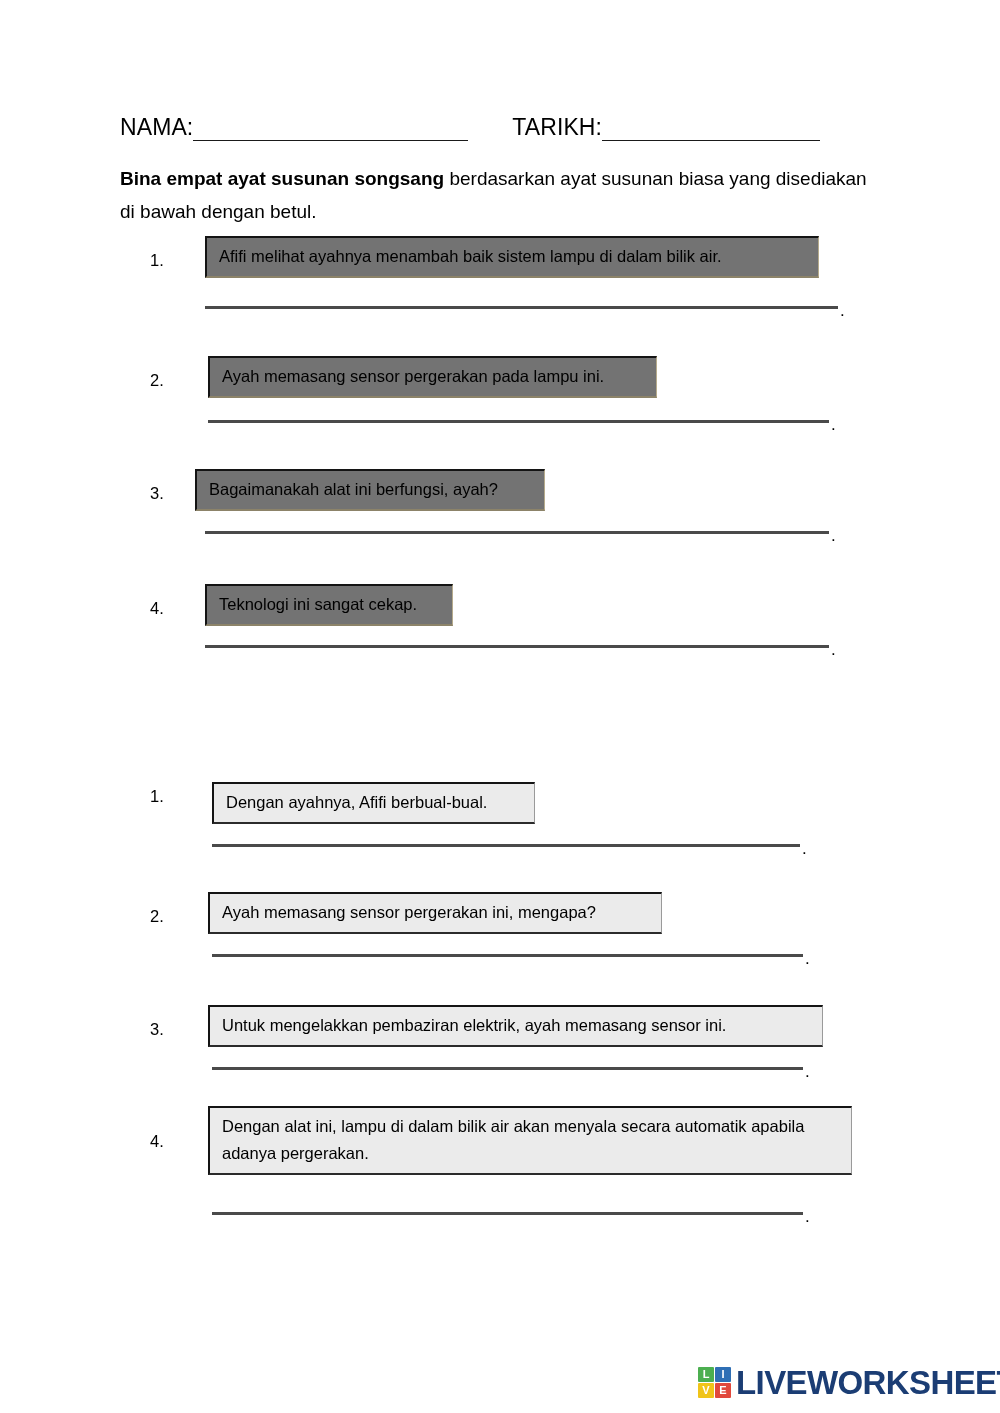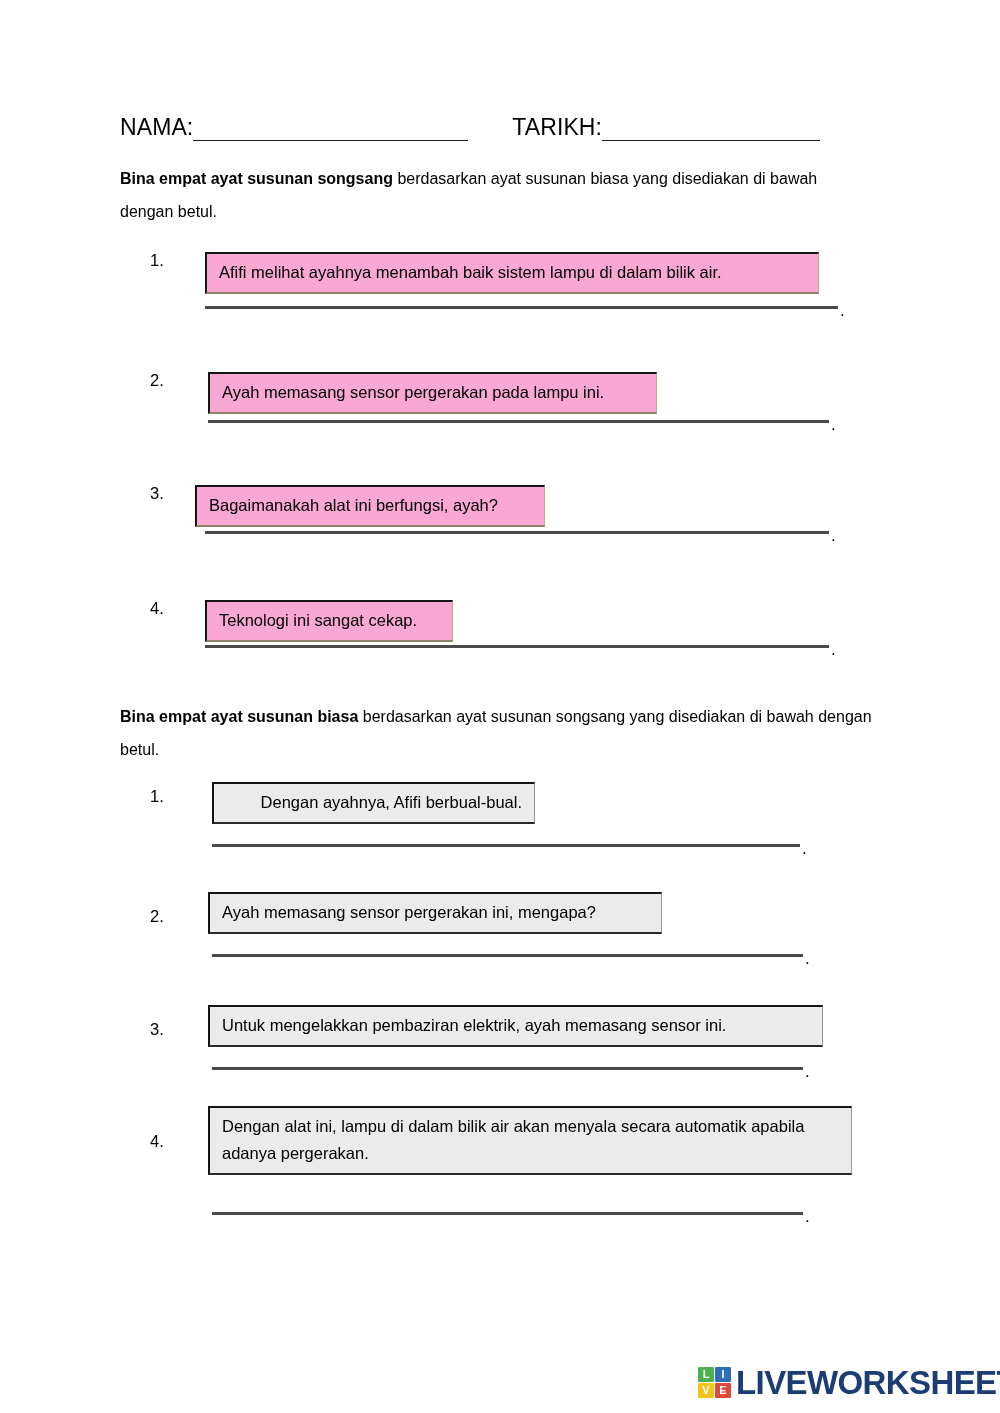--- a/index.html
+++ b/index.html
@@ -43,21 +43,21 @@
     height: 17px;
   }
   .rule-nama { width: 275px; margin-right: 44px; }
   .rule-tarikh { width: 218px; }
 
   
   .instruction {
     position: absolute;
     left: 120px;
     width: 752px;
-    font-size: 16px;
+    font-size: 19px;
     line-height: 33px;
   }
   .instruction b { font-weight: bold; }
   #instr-1 { top: 162px; }
   #instr-2 { top: 700px; }
 
   
   .item { position: absolute; }
   .item .num {
     position: absolute;
@@ -72,24 +72,23 @@
     font-size: 16.5px;
     line-height: 27px;
     padding: 5px 12px 6px 12px;
     border-top: 2px solid #141414;
     border-left: 2px solid #141414;
     border-right: 1.5px solid #8d8c84;
     border-bottom: 2.5px solid #6f6e66;
     white-space: normal;
   }
   .fill-cream {
-    background: #f9a8d4;
+    background: #737373;
     border-right-color: #b6ab8c;
     border-bottom-color: #8c8369;
-    margin-top: 16px;
   }
   .fill-gray {
     background: #ebebeb;
     border-right-color: #9a9a9a;
     border-bottom-color: #2b2b2b;
   }
 
   .answer-line {
     position: absolute;
     height: 3px;
@@ -177,27 +176,24 @@
     <div class="answer-dot" style="left:681px; top:62px;">.</div>
   </div>
 
   <div class="item" style="left:150px; top:584px; width:740px;">
     <span class="num" style="top:14px;">4.</span>
     <div class="sentence-box fill-cream" style="left:55px; top:0px; width:248px;">Teknologi ini sangat cekap.</div>
     <div class="answer-line" style="left:55px; top:61px; width:624px;"></div>
     <div class="answer-dot" style="left:681px; top:61px;">.</div>
   </div>
 
-  <div class="instruction" id="instr-2">
-    <b>Bina empat ayat susunan biasa</b><span> berdasarkan ayat susunan songsang yang disediakan di bawah dengan betul.</span>
-  </div>
 
   <div class="item" style="left:150px; top:782px; width:740px;">
     <span class="num" style="top:4px;">1.</span>
-    <div class="sentence-box fill-gray" style="left:62px; top:0px; width:323px;text-align:right;">Dengan ayahnya, Afifi berbual-bual.</div>
+    <div class="sentence-box fill-gray" style="left:62px; top:0px; width:323px;">Dengan ayahnya, Afifi berbual-bual.</div>
     <div class="answer-line" style="left:62px; top:62px; width:588px;"></div>
     <div class="answer-dot" style="left:652px; top:62px;">.</div>
   </div>
 
   <div class="item" style="left:150px; top:892px; width:740px;">
     <span class="num" style="top:14px;">2.</span>
     <div class="sentence-box fill-gray" style="left:58px; top:0px; width:454px;">Ayah memasang sensor pergerakan ini, mengapa?</div>
     <div class="answer-line" style="left:62px; top:62px; width:591px;"></div>
     <div class="answer-dot" style="left:655px; top:62px;">.</div>
   </div>

